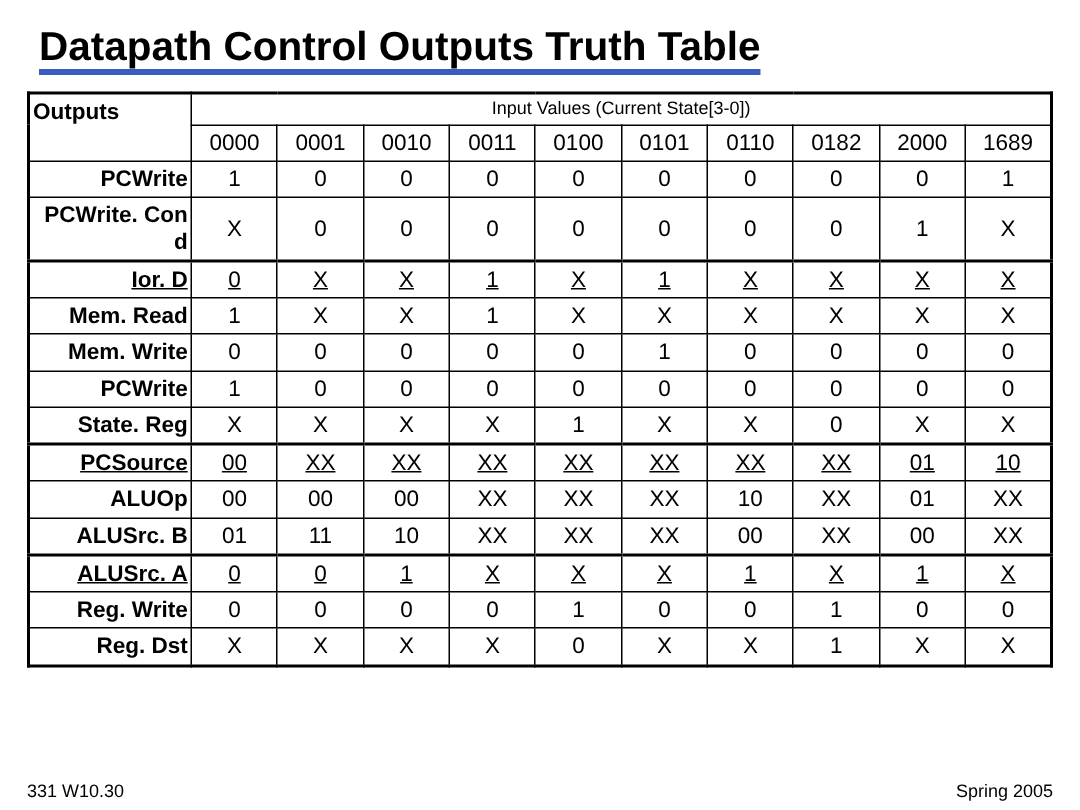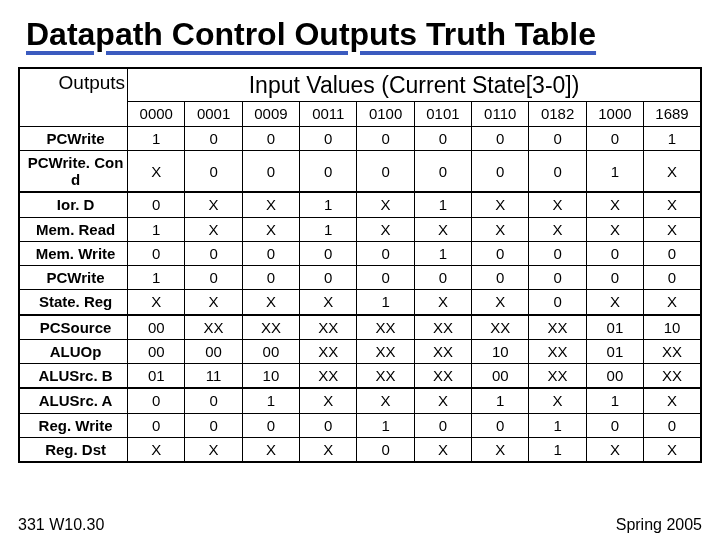--- a/index.html
+++ b/index.html
@@ -12,21 +12,21 @@
     color: #000;
   }
   .slide {
     box-sizing: border-box;
     width: 720px;
     height: 540px;
     padding: 12px 18px 8px 18px;
     position: relative;
   }
   .title {
-    font-size: 32px;
+    font-size: 27px;
     font-weight: bold;
     text-decoration: underline;
     text-decoration-color: #3b5bbf;
     text-decoration-thickness: 4px;
     text-underline-offset: 6px;
     margin: 4px 0 14px 8px;
   }
   table.truth {
     border-collapse: collapse;
     width: 100%;
@@ -36,48 +36,48 @@
     border: 1px solid #000;
     text-align: center;
     font-size: 15px;
     padding: 3px 2px;
     line-height: 1.15;
   }
   table.truth thead th {
     font-weight: normal;
   }
   table.truth .corner {
-    font-size: 19px;
-    font-weight: normal;
+    font-size: 15px;
+    font-weight: bold;
+    text-align: left;
+    vertical-align: top;
+  }
+  table.truth .input-header {
+    font-size: 12px;
+  }
+  table.truth tbody th.rowlabel {
     text-align: right;
-    vertical-align: top;
-  }
-  table.truth .input-header {
-    font-size: 23px;
-  }
-  table.truth tbody th.rowlabel {
-    text-align: center;
     font-weight: bold;
     font-size: 15px;
     padding-left: 6px;
     word-break: break-word;
   }
   
   col.lab { width: 108px; }
   col.val { width: 57px; }
   
-  tr.sep td, tr.sep th { border-top: 2.5px solid #000; }
+  tr.sep td, tr.sep th { border-top: 2.5px solid #000; text-decoration: underline; }
   
   table.truth { border: 2.5px solid #000; }
   .footer {
     position: absolute;
     left: 18px;
     right: 18px;
     bottom: 6px;
-    font-size: 16px;
+    font-size: 12px;
     display: flex;
     justify-content: space-between;
   }
 </style>
 </head>
 <body>
 
 <div class="slide">
   <div class="title">Datapath Control Outputs Truth Table</div>
 
@@ -96,27 +96,27 @@
         <col class="val">
     </colgroup>
     <thead>
       <tr>
         <th class="corner" rowspan="2">Outputs</th>
         <th class="input-header" colspan="10">Input Values (Current State[3-0])</th>
       </tr>
       <tr>
         <th>0000</th>
         <th>0001</th>
-        <th>0009</th>
+        <th>0010</th>
         <th>0011</th>
         <th>0100</th>
         <th>0101</th>
         <th>0110</th>
         <th>0182</th>
-        <th>1000</th>
+        <th>2000</th>
         <th>1689</th>
       </tr>
     </thead>
     <tbody id="tbody">
         <tr>
           <th class="rowlabel">PCWrite</th>
           <td>1</td>
           <td>0</td>
           <td>0</td>
           <td>0</td>

